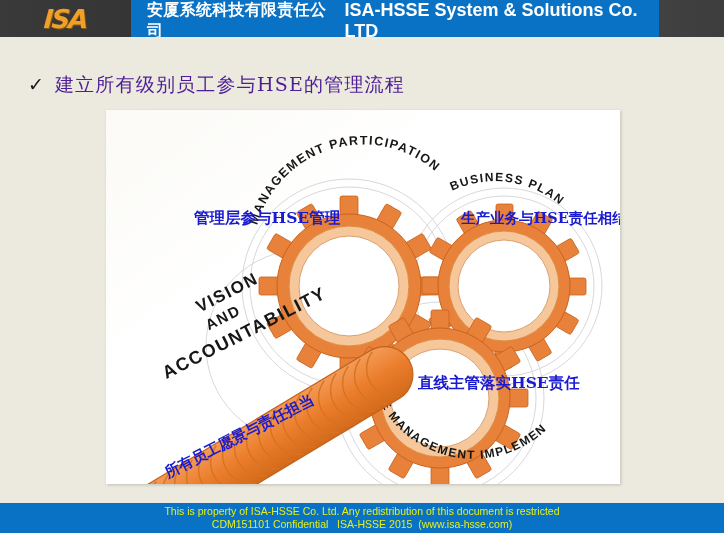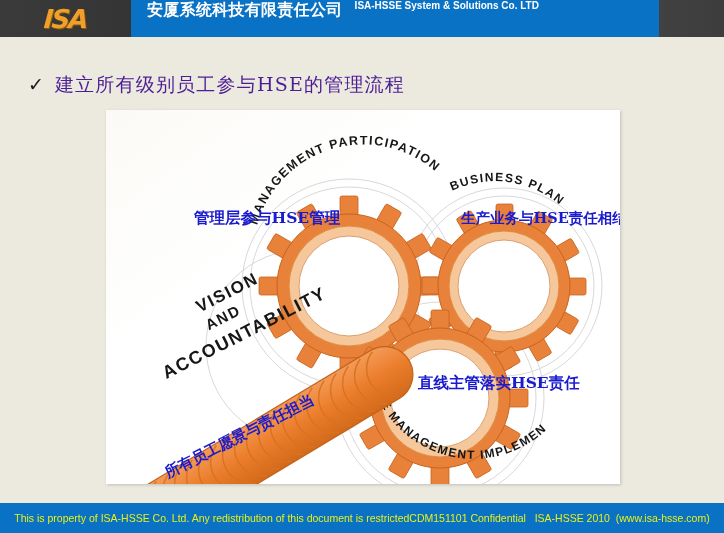--- a/index.html
+++ b/index.html
@@ -31,21 +31,21 @@
     position:absolute;left:131px;top:0;width:528px;height:37px;
     background:#0a72c4;
     display:flex;align-items:flex-start;
   }
   #header-cn{
     color:#ffffff;font-weight:bold;font-size:16px;
     margin-left:16px;letter-spacing:0.3px;
     font-family:"DejaVu Sans","Liberation Sans",sans-serif;
   }
   #header-en{
-    color:#ffffff;font-weight:bold;font-size:10px;
+    color:#ffffff;font-weight:bold;font-size:18px;
     margin-left:12px;letter-spacing:0px;
     font-family:"Liberation Sans", sans-serif;
   }
 
   
   #title-row{
     position:absolute;left:28px;top:72px;
     display:flex;align-items:baseline;
   }
   #title-check{
@@ -73,21 +73,21 @@
   .en-arc{
     font-family:"Liberation Sans", sans-serif;
     font-weight:bold;fill:#161616;
     letter-spacing:1.4px;
   }
 
   
   #footer{
     position:absolute;left:0;top:503px;width:724px;height:30px;
     background:#0a72c4;
-    display:flex;align-items:center;justify-content:center;
+    display:flex;flex-direction:column;align-items:center;justify-content:center;
   }
   .footer-line{
     color:#e8f018;font-size:10.5px;line-height:13px;
     font-family:"Liberation Sans", sans-serif;
     white-space:pre;
   }
 </style>
 </head>
 <body>
 
@@ -326,14 +326,14 @@
     <text class="cn-label" x="312" y="278" font-size="15.5">直线主管落实HSE责任</text>
 
     <g transform="rotate(-27 62 368)">
       <text class="cn-label" x="62" y="368" font-size="15">所有员工愿景与责任担当</text>
     </g>
   </svg>
 </div>
 
 <div id="footer">
   <div class="footer-line">This is property of ISA-HSSE Co. Ltd. Any redistribution of this document is restricted</div>
-  <div class="footer-line">CDM151101 Confidential   ISA-HSSE 2010  (www.isa-hsse.com)</div>
+  <div class="footer-line">CDM151101 Confidential   ISA-HSSE 2015  (www.isa-hsse.com)</div>
 </div>
 
 </body></html>

